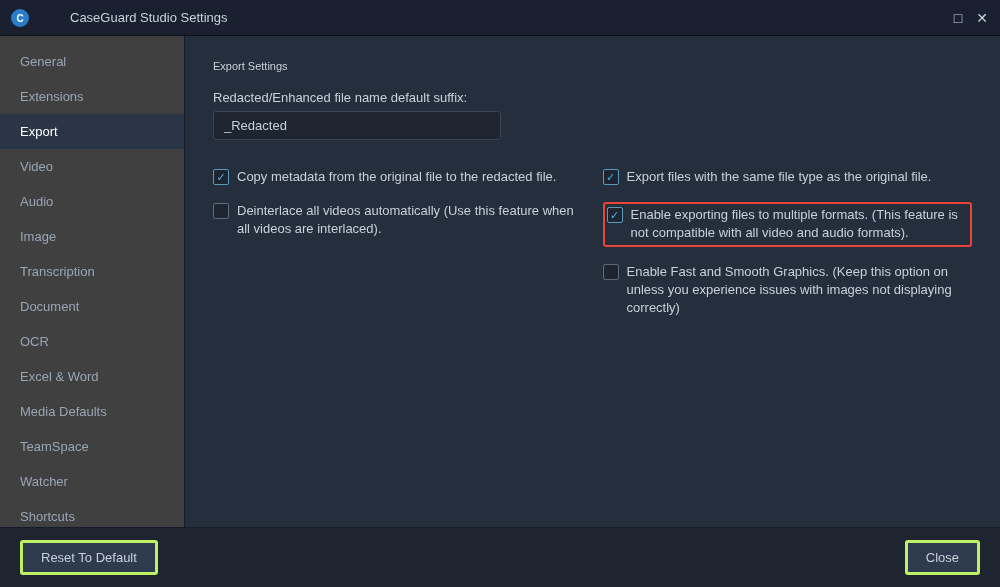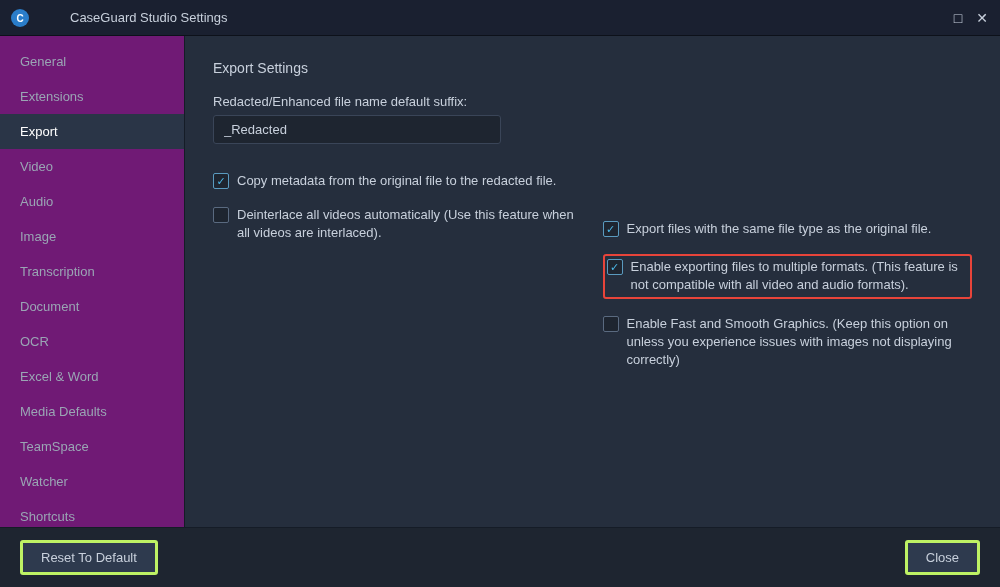--- a/index.html
+++ b/index.html
@@ -51,21 +51,21 @@
     }
     
     .main {
       display: flex;
       flex: 1;
       overflow: hidden;
     }
     
     .sidebar {
       width: 185px;
-      background: #701a75;
+      background: #404040;
       flex-shrink: 0;
       padding: 8px 0;
       display: flex;
       flex-direction: column;
       border-right: 1px solid #151c27;
     }
     .sidebar-item {
       padding: 10px 20px;
       font-size: 13px;
       color: #9aa5b4;
@@ -77,21 +77,21 @@
       color: #ffffff;
     }
     
     .content {
       flex: 1;
       background: #252e3d;
       padding: 24px 28px;
       overflow-y: auto;
     }
     .section-title {
-      font-size: 14px;
+      font-size: 11px;
       color: #c8d0dc;
       margin-bottom: 18px;
       font-weight: 400;
     }
     .form-label {
       font-size: 13px;
       color: #c8d0dc;
       margin-bottom: 6px;
       display: block;
     }
@@ -232,21 +232,21 @@
     <div style="flex: 1 1 0%; display: flex; flex-direction: column; gap: 16px;">
           <div class="checkbox-row">
             <div class="cb checked"></div>
             <span class="cb-label">Copy metadata from the original file to the redacted file.</span>
           </div>
           <div class="checkbox-row">
             <div class="cb"></div>
             <span class="cb-label">Deinterlace all videos automatically (Use this feature when all videos are interlaced).</span>
           </div>
         </div>
-        <div style="flex: 1 1 0%; display: flex; flex-direction: column; gap: 16px; margin-top: 48px;">
+        <div style="flex: 1 1 0%; display: flex; flex-direction: column; gap: 16px;">
           <div class="checkbox-row">
             <div class="cb checked"></div>
             <span class="cb-label">Export files with the same file type as the original file.</span>
           </div>
           <div class="highlight-box">
             <div class="checkbox-row">
               <div class="cb checked"></div>
               <span class="cb-label">Enable exporting files to multiple formats. (This feature is not compatible with all video and audio formats).</span>
             </div>
           </div>

